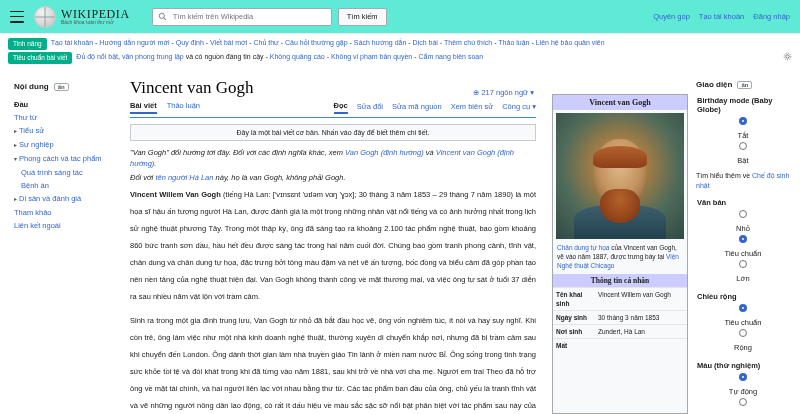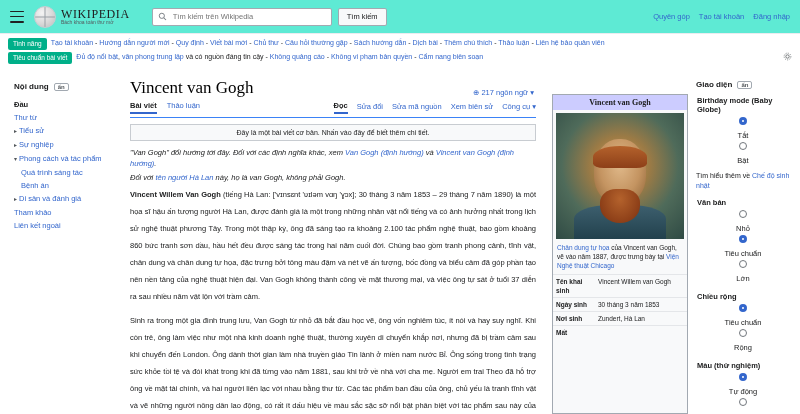--- a/index.html
+++ b/index.html
@@ -290,20 +290,21 @@
     <div class="ib-title">Vincent van Gogh</div>
     <div class="ib-img">
       <div class="coat"></div>
       <div class="face"></div>
       <div class="hair"></div>
       <div class="beard"></div>
     </div>
     <div class="ib-cap">
       <span class="link">Chân dung tự họa</span><span> của Vincent van Gogh, vẽ vào năm 1887, được trưng bày tại </span><span class="link">Viện Nghệ thuật Chicago</span>
     </div>
+    <div class="ib-section">Thông tin cá nhân</div>
     <div class="ib-row">
       <div class="ib-k">Tên khai sinh</div>
       <div class="ib-v">Vincent Willem van Gogh</div>
     </div>
     <div class="ib-row">
       <div class="ib-k">Ngày sinh</div>
       <div class="ib-v">30 tháng 3 năm 1853</div>
     </div>
     <div class="ib-row">
       <div class="ib-k">Nơi sinh</div>

